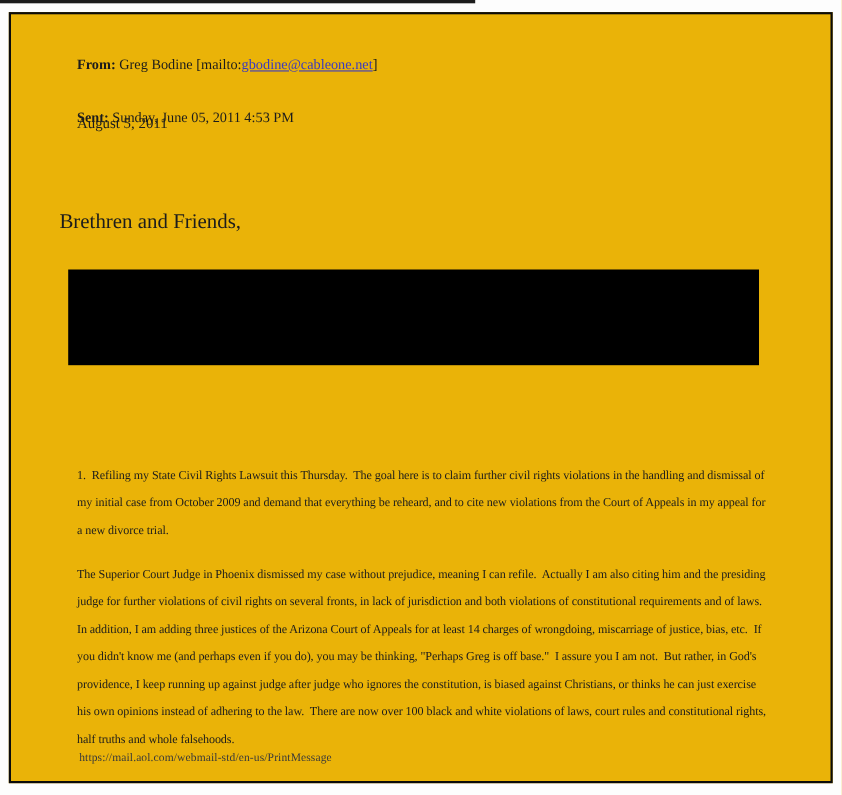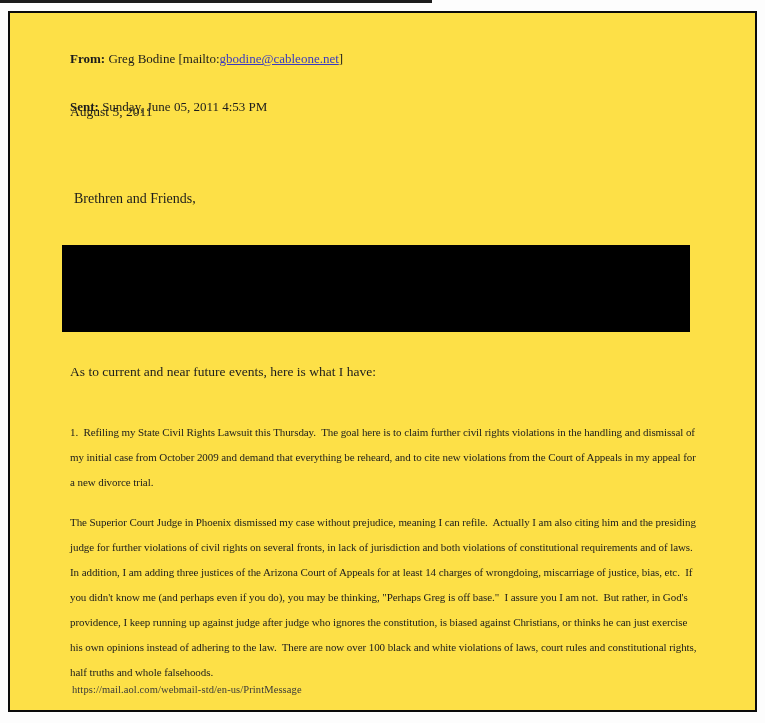--- a/index.html
+++ b/index.html
@@ -26,21 +26,21 @@
   }
   
   .scan-page {
     position: absolute;
     left: 8px;
     top: 11px;
     width: 749px;
     height: 701px;
     box-sizing: border-box;
     border: 2px solid #0b0b0b;
-    background: #fde047;
+    background: #eab308;
     text-decoration: underline;
   }
   .email-header {
     position: absolute;
     left: 60px;
     top: 6px;
     font-size: 13px;
     line-height: 16px;
     color: #1c1c1c;
     white-space: pre-wrap;
@@ -53,23 +53,23 @@
   }
   .date-line {
     position: absolute;
     left: 60px;
     top: 91px;
     font-size: 13.5px;
     color: #1c1c1c;
   }
   .salutation {
     position: absolute;
-    left: 64px;
+    left: 44px;
     top: 178px;
-    font-size: 14px;
+    font-size: 19px;
     color: #1c1c1c;
   }
   .redaction-box {
     position: absolute;
     left: 52px;
     top: 232px;
     width: 628px;
     height: 87px;
     background: #000000;
   }
@@ -115,21 +115,20 @@
       <div><span class="lbl">From:</span><span> Greg Bodine </span><span>[mailto:</span><span class="mailto-link">gbodine@cableone.net</span><span>]</span></div>
       <div><span class="lbl">Sent:</span><span> Sunday, June 05, 2011 4:53 PM</span></div>
     </div>
 
     <div class="date-line">August 5, 2011</div>
 
     <div class="salutation">Brethren and Friends,</div>
 
     <div class="redaction-box"></div>
 
-    <div class="intro-line">As to current and near future events, here is what I have:</div>
 
     <div class="para para-1">1.  Refiling my State Civil Rights Lawsuit this Thursday.  The goal here is to claim further civil rights violations in the handling and dismissal of my initial case from October 2009 and demand that everything be reheard, and to cite new violations from the Court of Appeals in my appeal for a new divorce trial.</div>
 
     <div class="para para-2">The Superior Court Judge in Phoenix dismissed my case without prejudice, meaning I can refile.  Actually I am also citing him and the presiding judge for further violations of civil rights on several fronts, in lack of jurisdiction and both violations of constitutional requirements and of laws.  In addition, I am adding three justices of the Arizona Court of Appeals for at least 14 charges of wrongdoing, miscarriage of justice, bias, etc.  If you didn't know me (and perhaps even if you do), you may be thinking, "Perhaps Greg is off base."  I assure you I am not.  But rather, in God's providence, I keep running up against judge after judge who ignores the constitution, is biased against Christians, or thinks he can just exercise his own opinions instead of adhering to the law.  There are now over 100 black and white violations of laws, court rules and constitutional rights, half truths and whole falsehoods.</div>
 
     <div class="footer-url">https://mail.aol.com/webmail-std/en-us/PrintMessage</div>
 
   </div>
 </div>
 

